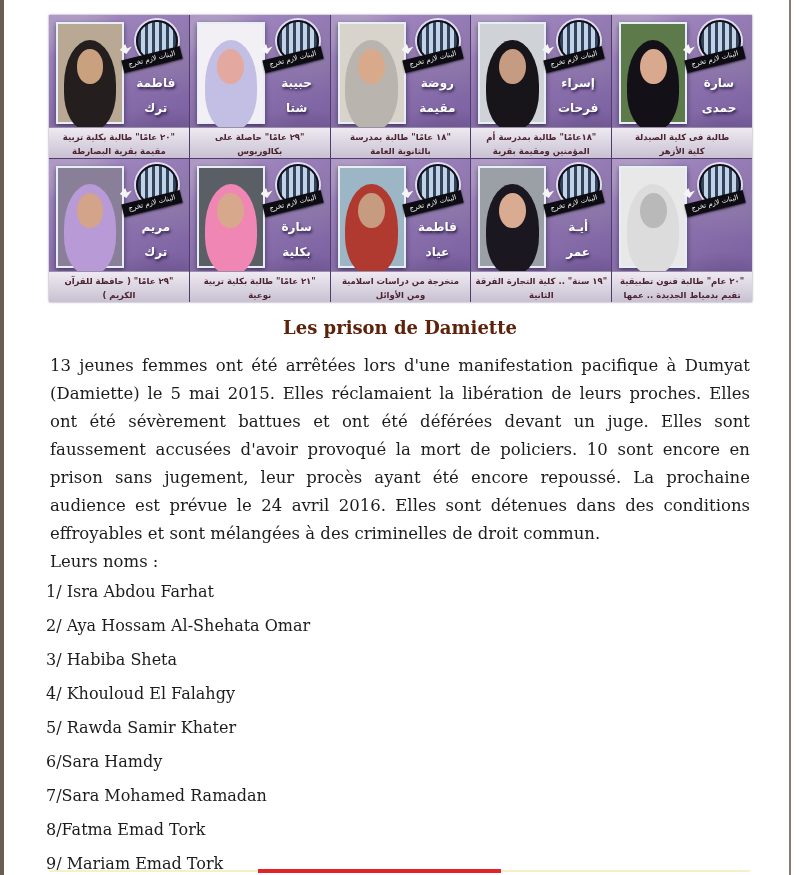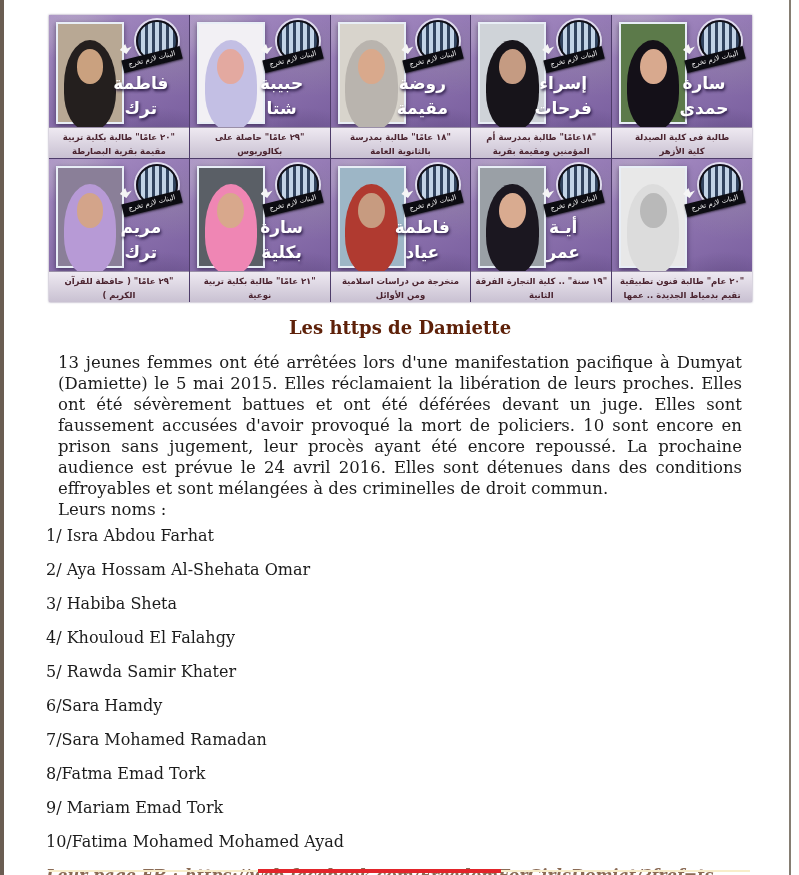--- a/index.html
+++ b/index.html
@@ -47,37 +47,37 @@
   .ribbon{
     position:absolute;left:-2px;top:33px;width:60px;height:13px;background:#0c0c12;
     transform:rotate(-14deg);color:#f2f2f2;font-size:7px;line-height:13px;text-align:center;
     font-family:"DejaVu Sans", sans-serif;box-shadow:0 1px 2px rgba(0,0,0,.6);white-space:nowrap;overflow:hidden;
   }
   .dove{
     position:absolute;left:-4px;top:24px;width:12px;height:10px;background:#f5f5f5;
     clip-path:polygon(0 60%,45% 0,60% 45%,100% 25%,55% 100%);
   }
   .name{
-    position:absolute;right:15px;top:56px;width:66px;text-align:center;
-    color:#ffffff;font-weight:bold;font-size:17px;line-height:25px;direction:rtl;
+    position:absolute;right:0;top:56px;width:66px;text-align:center;
+    color:#ffffff;font-weight:bold;font-size:12px;line-height:25px;direction:rtl;
     font-family:"DejaVu Sans", sans-serif;text-shadow:1px 2px 3px rgba(30,15,55,.9);
   }
   .caption{
     position:absolute;left:0;right:0;bottom:0;height:31px;box-sizing:border-box;
     background:linear-gradient(#eee9f1,#c9c1d2);border-top:1px solid #9a8fa8;
     color:#4b2430;font-size:8.5px;line-height:14px;text-align:center;direction:rtl;
     font-family:"DejaVu Sans", sans-serif;padding:2px 2px 0;overflow:hidden;font-weight:bold;
   }
 
   
   .page-title{
     margin:16px 0 0;text-align:center;font-size:18px;font-weight:bold;
     color:var(--title_color,#5e2109);line-height:20px;
   }
-  .para-block{margin:14px 12px 0;color:var(--body_color,#1c1c1c);font-size:16.5px;line-height:21px;}
+  .para-block{margin:14px 4px 0;color:var(--body_color,#1c1c1c);font-size:16.5px;line-height:28px;}
   .para{text-align:justify;}
   .names-list{margin:0;}
   .name-item{
     margin:14px 0 0;font-size:16px;line-height:20px;color:var(--body_color,#1c1c1c);
   }
   .name-item:first-child{margin-top:6px;}
   .fb-line{
     margin:13px 0 0;font-size:16px;line-height:21px;font-weight:bold;font-style:italic;
     color:var(--fb_color,#8a6b55);
   }
@@ -196,21 +196,21 @@
         <div class="photo" style="--bg: #e8e8e8; --hijab: #dcdcdc; --face: #b9b9b9;"></div>
         <div class="badge">
           <div class="badge-circle"></div>
           <div class="dove"></div>
           <div class="ribbon">البنات لازم تخرج</div>
         </div>
         <div class="caption"><span>"٢٠ عام" طالبة فنون تطبيقية تقيم بدمياط الجديدة .. عمها</span><br></div>
       </div>
     </div>
 
-  <h2 class="page-title">Les https de Damiette</h2>
+  <h2 class="page-title">Les prison de Damiette</h2>
 
   <div class="para-block">
     <div class="para">13 jeunes femmes ont été arrêtées lors d'une manifestation pacifique à Dumyat (Damiette) le 5 mai 2015. Elles réclamaient la libération de leurs proches. Elles ont été sévèrement battues et ont été déférées devant un juge. Elles sont faussement accusées d'avoir provoqué la mort de policiers. 10 sont encore en prison sans jugement, leur procès ayant été encore repoussé. La prochaine audience est prévue le 24 avril 2016. Elles sont détenues dans des conditions effroyables et sont mélangées à des criminelles de droit commun.</div>
     <div>Leurs noms :</div>
   </div>
 
   <div class="names-list">
       <p class="name-item">1/ Isra Abdou Farhat</p>
       <p class="name-item">2/ Aya Hossam Al-Shehata Omar</p>
       <p class="name-item">3/ Habiba Sheta</p>

